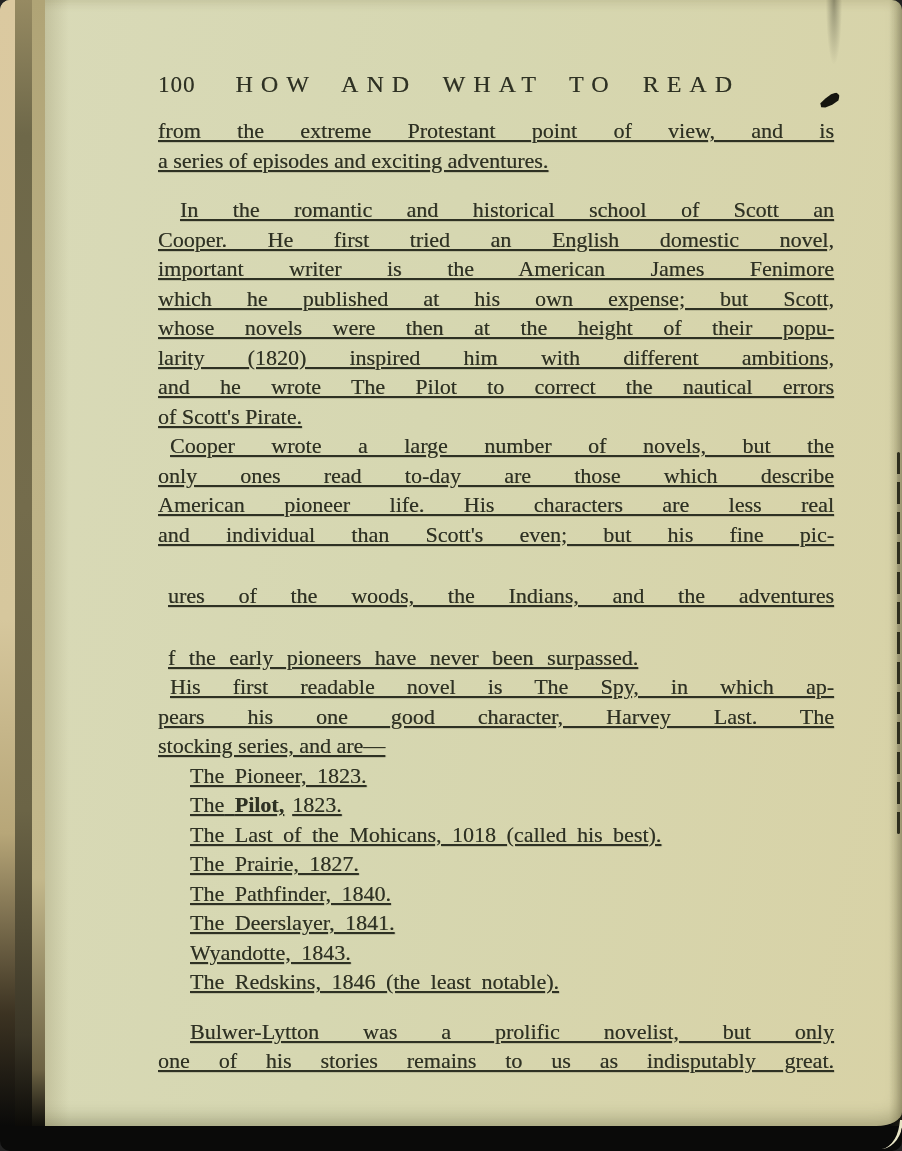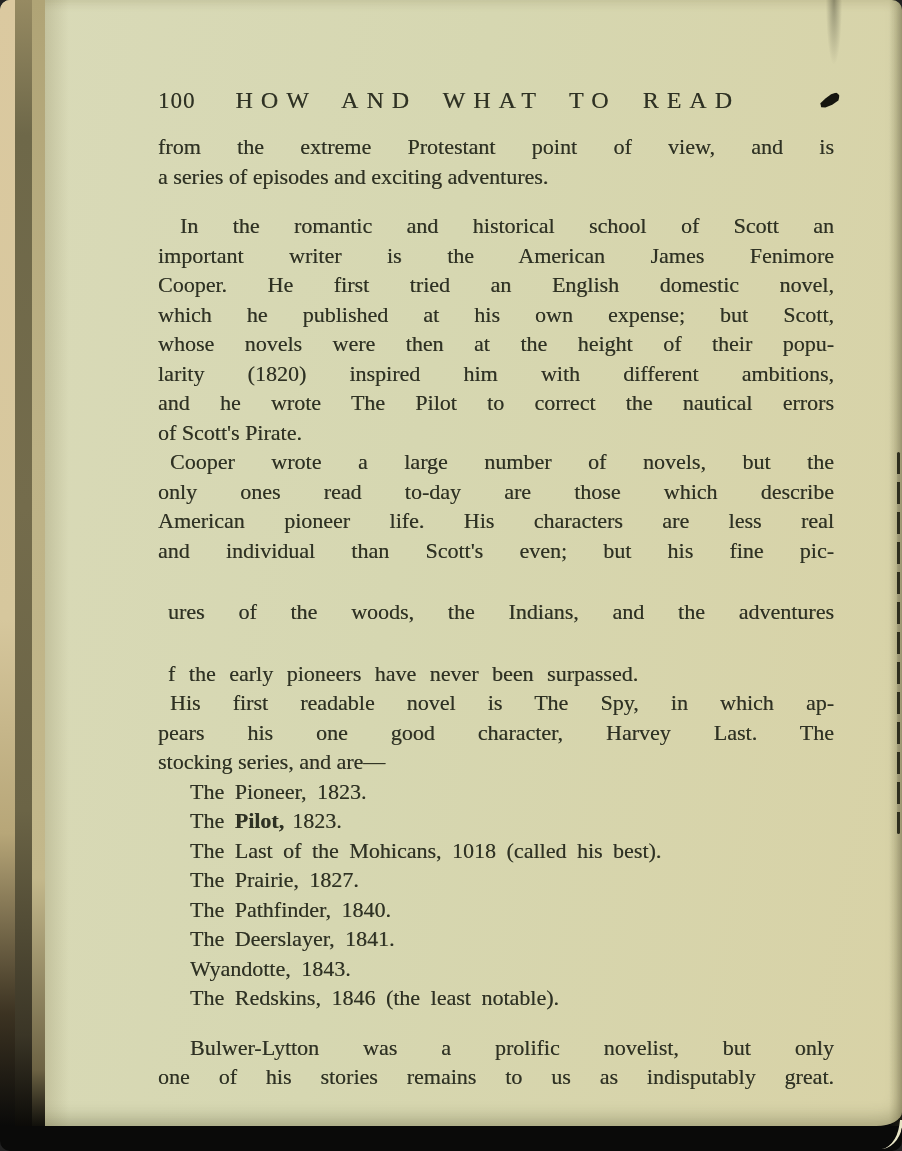--- a/index.html
+++ b/index.html
@@ -36,28 +36,28 @@
   
   .page-curl{position:absolute;left:874px;top:1118px;width:24px;height:32px;
     border-right:3px solid #e8e5c6;border-bottom-right-radius:20px 26px;
     transform:rotate(8deg);z-index:3;}
   
   .ink-blot{position:absolute;left:820px;top:93px;width:20px;height:17px;background:#15150f;
     clip-path:polygon(0 58%,28% 30%,58% 8%,85% 0,100% 18%,92% 48%,60% 70%,25% 84%,4% 80%);
     transform:rotate(-4deg);}
   
   .text-block{
-    position:absolute;left:158px;top:86px;width:676px;z-index:2;
+    position:absolute;left:158px;top:70px;width:676px;z-index:2;
     color:#2e3123;font-size:22px;line-height:29.5px;
     text-shadow:.3px .3px .4px rgba(43,46,32,.55);
   }
   .header{height:30px;margin-bottom:16px;white-space:nowrap;}
   .pagenum{font-size:23px;letter-spacing:1px;margin-right:40px;}
   .title{font-size:24px;letter-spacing:8px;word-spacing:12px;}
-  .ln{min-height:29.5px;}
+  .ln{min-height:29.5px;text-decoration:underline;}
   .j{text-align:justify;text-align-last:justify;}
   .ind12{text-indent:12px;}
   .ind22{text-indent:22px;}
   .ind32{text-indent:32px;}
   .sh10{padding-left:10px;margin-top:32px;}
   .wide{word-spacing:8px;}
   .gap-before{margin-top:20px;}
   .list-ln{padding-left:32px;word-spacing:5px;}
   .bold{font-weight:bold;}
   .pilot-post{margin-left:8px;}
@@ -85,22 +85,22 @@
       <span class="pagenum">100</span><span class="title">HOW AND WHAT TO READ</span>
     </div>
 
     <div class="para">
       <div class="ln j">from the extreme Protestant point of view, and is</div>
       <div class="ln">a series of episodes and exciting adventures.</div>
     </div>
 
     <div class="para gap-before">
       <div class="ln j ind22">In the romantic and historical school of Scott an</div>
+      <div class="ln j">Cooper. He first tried an English domestic novel,</div>
       <div class="ln j">important writer is the American James Fenimore</div>
-      <div class="ln j">Cooper. He first tried an English domestic novel,</div>
       <div class="ln j">which he published at his own expense; but Scott,</div>
       <div class="ln j">whose novels were then at the height of their popu-</div>
       <div class="ln j">larity (1820) inspired him with different ambitions,</div>
       <div class="ln j">and he wrote The Pilot to correct the nautical errors</div>
       <div class="ln">of Scott's Pirate.</div>
     </div>
 
     <div class="para">
       <div class="ln j ind12">Cooper wrote a large number of novels, but the</div>
       <div class="ln j">only ones read to-day are those which describe</div>

